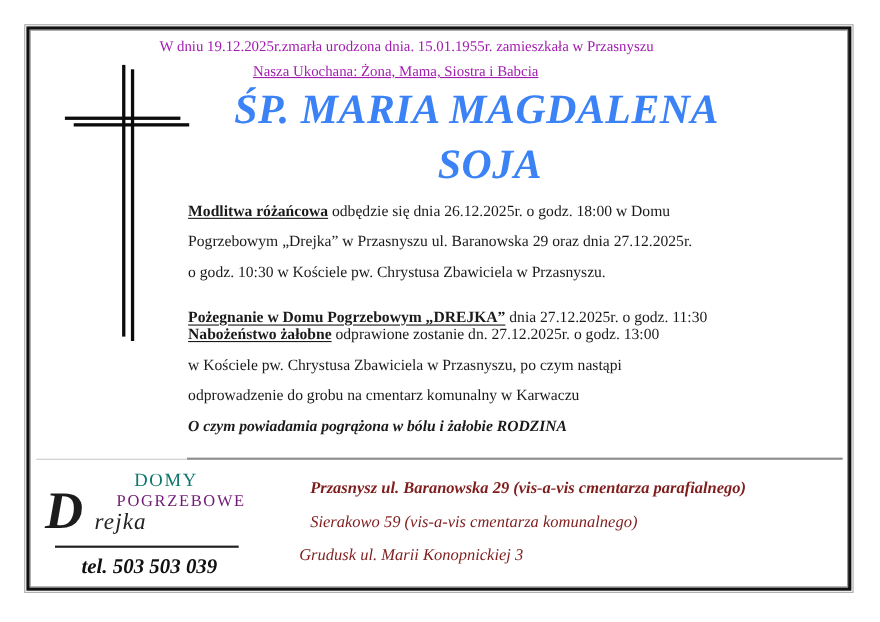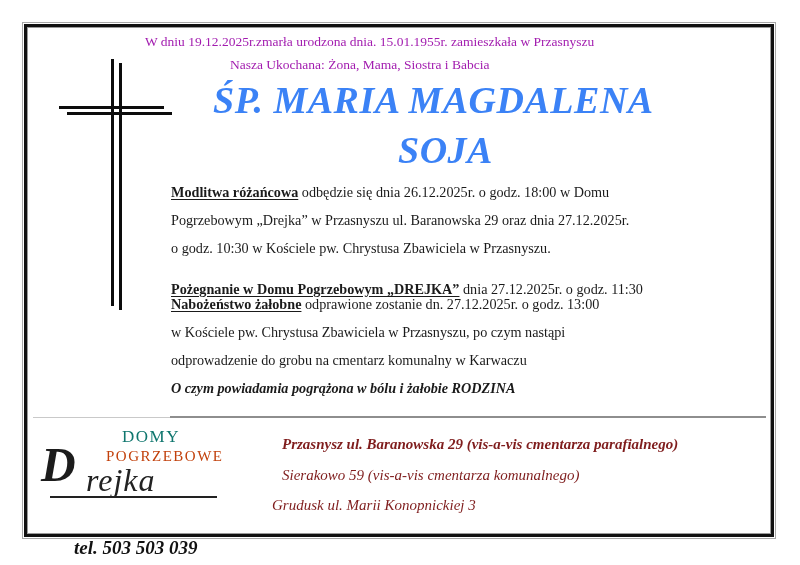--- a/index.html
+++ b/index.html
@@ -10,21 +10,21 @@
              box-sizing: border-box; border: 1px solid #a8a8a8; }
     .frame-inner { position: absolute; left: 1px; top: 1px; right: 1px; bottom: 1px;
                    border: 3px solid #111; box-sizing: border-box; }
     .frame-inner2 { position: absolute; left: 0; top: 0; right: 0; bottom: 0;
                     border: 1px solid #9a9a9a; box-sizing: border-box; }
 
     .abs { position: absolute; white-space: nowrap; }
 
     .header-line { font-size: 13.5px; color: #a21caf; }
     #line1 { left: 145px; top: 34px; }
-    #line2 { left: 230px; top: 57px; }
+    #line2 { left: 230px; top: 57px; text-decoration: underline; }
 
     .title { font-weight: bold; font-style: italic; font-size: 38px; letter-spacing: 0.5px; color: #3b82f6; }
     #title1 { left: 213px; top: 78px; }
     #title2 { left: 398px; top: 128px; }
 
     .cross-line { position: absolute; background: #0c0c0c; }
 
     .body-text { font-size: 14.2px; color: #1a1a1a; }
     .body-text b.ul { text-decoration: underline; text-underline-offset: 2px; }
     .r1 { left: 171px; top: 184px; }
@@ -34,25 +34,25 @@
     .r5 { left: 171px; top: 296px; }
     .r6 { left: 171px; top: 324px; }
     .r7 { left: 171px; top: 352px; }
     .r8 { left: 171px; top: 380px; font-weight: bold; font-style: italic; }
 
     .sep-left { position: absolute; left: 33px; top: 417px; width: 137px; height: 1px; background: #c9c9c9; }
     .sep-right { position: absolute; left: 170px; top: 416px; width: 596px; height: 2px; background: #8e8e8e; }
 
     .logo { position: absolute; left: 38px; top: 425px; width: 185px; height: 108px; }
     .logo-domy { position: absolute; left: 84px; top: 2px; font-size: 17px; letter-spacing: 1.5px; color: #0f766e; }
-    .logo-pogrz { position: absolute; left: 68px; top: 23px; font-size: 15px; letter-spacing: 1.5px; color: #c2410c; }
-    .logo-drejka { position: absolute; left: 48px; top: 37px; font-size: 32px; font-style: italic; color: #222; letter-spacing: 1px; }
+    .logo-pogrz { position: absolute; left: 68px; top: 23px; font-size: 15px; letter-spacing: 1.5px; color: #701a75; }
+    .logo-drejka { position: absolute; left: 48px; top: 37px; font-size: 21px; font-style: italic; color: #222; letter-spacing: 1px; }
     .logo-D { position: absolute; left: 3px; top: 12px; font-size: 48px; font-style: italic; font-weight: bold; color: #1c1c1c; }
     .logo-rule { position: absolute; left: 12px; top: 71px; width: 167px; height: 2px; background: #222; }
-    .logo-tel { position: absolute; left: 36px; top: 80px; font-size: 19px; font-weight: bold; font-style: italic; color: #111; margin-top: 32px; }
+    .logo-tel { position: absolute; left: 36px; top: 80px; font-size: 19px; font-weight: bold; font-style: italic; color: #111; }
 
     .addr { font-size: 15px; font-style: italic; color: #7f1d1d; }
     #addr1 { left: 282px; top: 436px; font-weight: bold; }
     #addr2 { left: 282px; top: 467px; }
     #addr3 { left: 272px; top: 497px; }
   </style>
 </head>
 <body>
 
 <div class="frame">

